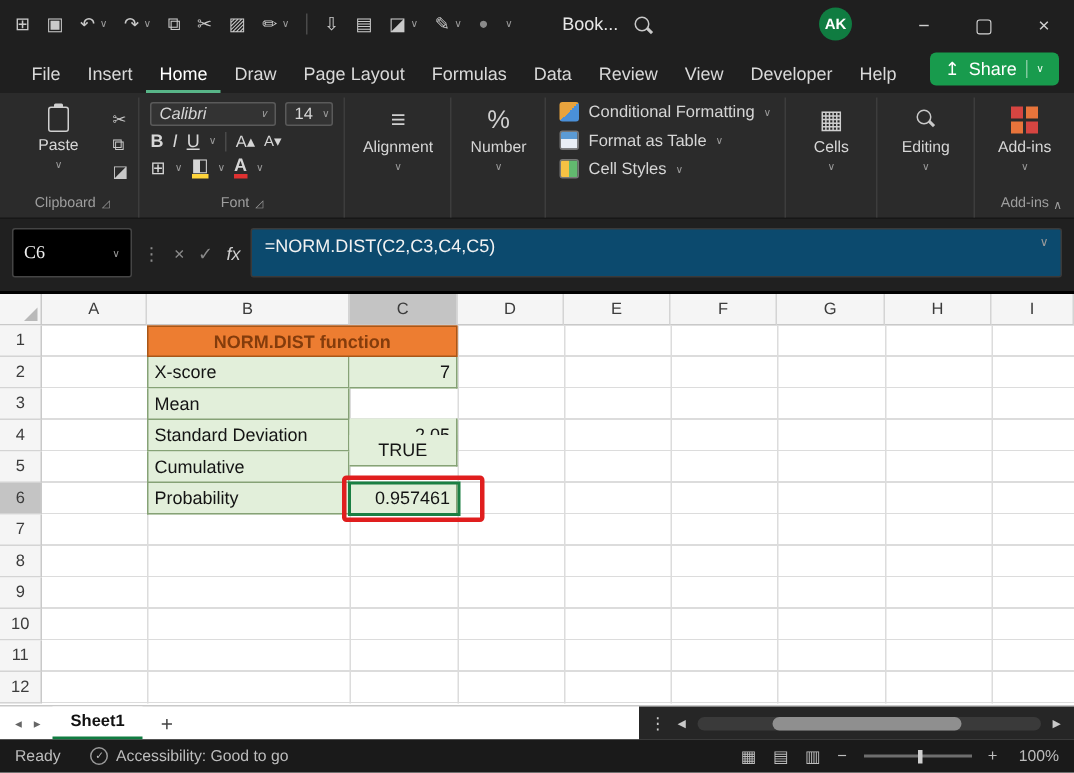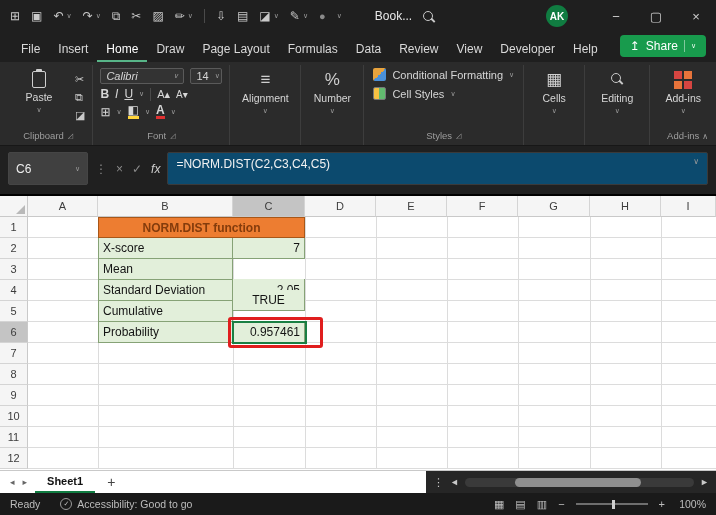--- a/index.html
+++ b/index.html
@@ -55,21 +55,21 @@
   .sw { width:13px; height:13px; border-radius:2px; }
   .sw-cf { background:linear-gradient(135deg,#e8a33d 50%,#4a90d9 50%); }
   .sw-ft { background:linear-gradient(#5b9bd5 40%, #e9eef5 40%); border:1px solid #777; }
   .sw-cs { background:linear-gradient(90deg,#f6c143 50%, #62b96f 50%); border:1px solid #777; }
   .addins-ic { display:grid; grid-template-columns:8px 8px; grid-gap:2px; }
   .addins-ic i { width:8px; height:8px; }
   .collapse-ribbon { position:absolute; right:8px; bottom:4px; font-size:8px; color:#9e9e9e; }
 
   
   .formulabar { height:50px; background:#202020; display:flex; align-items:stretch; gap:7px; padding:6px 8px 9px 8px; border-bottom:2px solid #000; }
-  .namebox { width:80px; background:#404040; border:1px solid #454545; border-radius:2px; color:#eee; font-size:12px; display:flex; align-items:center; justify-content:space-between; padding:0 7px; }
+  .namebox { width:80px; background:#000000; border:1px solid #454545; border-radius:2px; color:#eee; font-size:12px; display:flex; align-items:center; justify-content:space-between; padding:0 7px;font-family:Liberation Serif, serif; }
   .fb-mid { display:flex; align-items:center; gap:9px; color:#8a8a8a; font-size:12px; }
   .fb-fx { color:#cfcfcf; font-style:italic; font-size:12px; }
   .formula-input { flex:1; background:#0c4a6e; border:1px solid #3a3a3a; border-radius:2px; color:#f2f2f2; font-size:12px; padding:4px 26px 4px 8px; position:relative; }
   .fb-expand { position:absolute; right:8px; top:4px; font-size:8px; color:#9a9a9a; }
 
   
   .grid-area { height:274px; background:#fff; position:relative; overflow:hidden; }
   .col-headers { position:absolute; top:0; left:0; width:716px; height:21px; display:flex; background:#f5f5f5; }
   .corner { width:28px; border-right:1px solid #c9c9c9; border-bottom:1px solid #c9c9c9; position:relative; background:#f5f5f5; }
   .tri { position:absolute; right:2px; bottom:2px; width:0; height:0; border-left:9px solid transparent; border-bottom:9px solid #b9b9b9; }
@@ -244,27 +244,28 @@
       </div>
     </div>
 
     <div class="rgroup">
       <div class="style-item">
         <span class="sw sw-cf"></span>
         <span>Conditional Formatting</span>
         <span class="car">∨</span>
       </div>
       <div class="style-item">
+        <span class="sw sw-ft"></span>
+        <span>Format as Table</span>
+        <span class="car">∨</span>
+      </div>
+      <div class="style-item">
         <span class="sw sw-cs"></span>
         <span>Cell Styles</span>
         <span class="car">∨</span>
-      </div>
-      <div class="glabel">
-        <span>Styles</span>
-        <span class="launcher">◿</span>
       </div>
     </div>
 
     <div class="rgroup">
       <div class="bigbtn" style="width:46px;">
         <span class="ic">▦</span>
         <span>Cells</span>
         <span class="car">∨</span>
       </div>
     </div>

